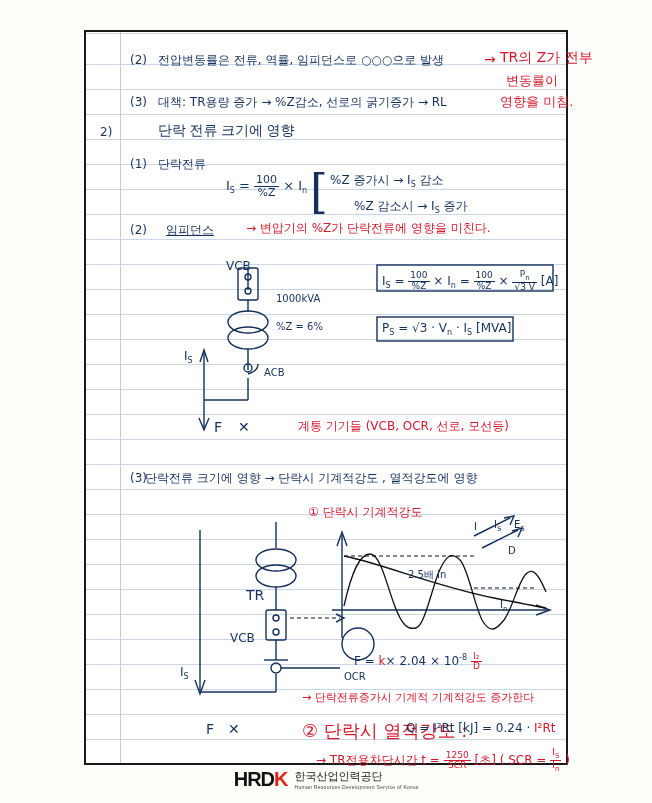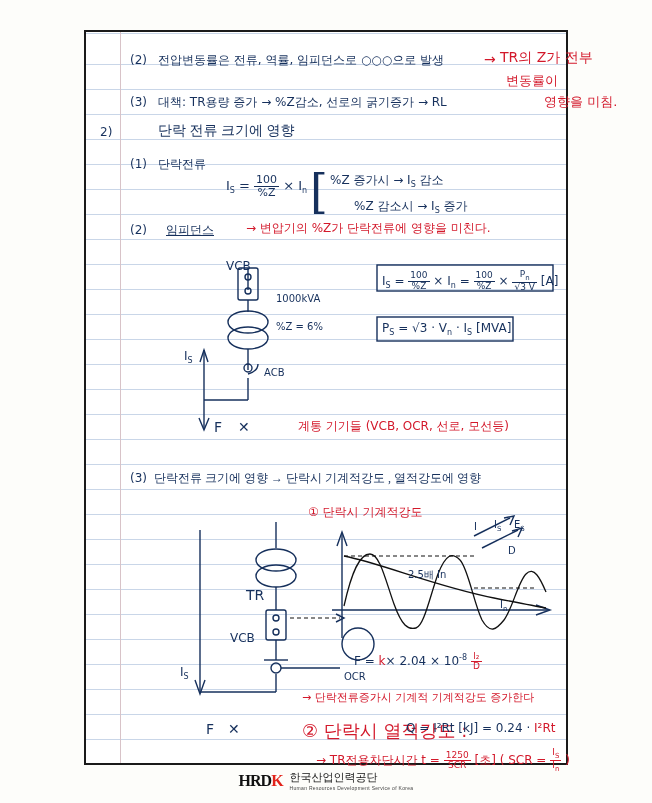--- a/index.html
+++ b/index.html
@@ -63,22 +63,22 @@
     font-size:46px;
     color:#16305c;
     font-family:"DejaVu Serif", serif;
   }
   
   .footer{
     position:absolute;left:0;right:0;bottom:12px;
     display:flex;align-items:center;justify-content:center;gap:7px;
   }
   .logo-mark{
-    font-family:Liberation Serif, serif;
-    font-weight:bold;font-size:16px;letter-spacing:-1px;color:#111;
+    font-family:Liberation Sans, sans-serif;
+    font-weight:bold;font-size:20px;letter-spacing:-1px;color:#111;
   }
   .logo-mark .dot{color:#e2231a;}
   .logo-text{font-size:11px;color:#111;}
   .logo-text .sub{display:block;font-size:5px;color:#444;letter-spacing:.3px;}
   svg{overflow:visible;}
   .wire{stroke:#16305c;stroke-width:1.4;fill:none;}
   .curve{stroke:#111;stroke-width:1.3;fill:none;}
   .dash{stroke:#111;stroke-width:1.1;fill:none;stroke-dasharray:4 3;}
 </style>
 </head>
@@ -88,21 +88,21 @@
 
   <div class="sheet">
     <div class="rules"></div>
     <div class="margin-line"></div>
 
     <span class="hand blue ink" style="left:44px;top:22px;">(2)</span>
     <span class="hand blue ink" style="left:72px;top:22px;">전압변동률은  전류, 역률, 임피던스로 ○○○으로 발생</span>
     <span class="hand red ink" style="left:398px;top:20px;font-size:14px;">→</span>
     <span class="hand red ink" style="left:414px;top:18px;font-size:14px;">TR의 Z가 전부</span>
     <span class="hand red ink" style="left:420px;top:42px;font-size:13px;">변동률이</span>
-    <span class="hand red ink" style="left:414px;top:63px;font-size:13px;margin-left:44px;">영향을 미침.</span>
+    <span class="hand red ink" style="left:414px;top:63px;font-size:13px;">영향을 미침.</span>
 
     <span class="hand blue ink" style="left:44px;top:64px;">(3)</span>
     <span class="hand blue ink" style="left:72px;top:64px;">대책: TR용량 증가 → %Z감소,  선로의 굵기증가 → RL</span>
 
     <span class="hand blue ink" style="left:14px;top:94px;">2)</span>
     <span class="hand blue lg" style="left:72px;top:92px;font-family:Liberation Serif, serif;">단락 전류 크기에 영향</span>
 
     <span class="hand blue ink" style="left:44px;top:126px;">(1)</span>
     <span class="hand blue ink" style="left:72px;top:126px;">단락전류</span>
 
@@ -184,21 +184,21 @@
       <span> · I</span><sub style="font-size:8px">S</sub>
       <span>[MVA]</span>
     </span>
     <svg style="position:absolute;left:290px;top:284px;" width="140" height="26">
       <rect class="wire" x="1" y="1" width="136" height="24"></rect>
     </svg>
 
     <span class="hand red ink" style="left:212px;top:388px;font-size:12px;text-align:right;">계통 기기들  (VCB, OCR, 선로, 모선등)</span>
 
     <span class="hand blue ink" style="left:44px;top:440px;">(3)</span>
-    <span class="hand blue ink" style="left:68px;top:440px;font-family:Liberation Serif, serif;">단락전류 크기에 영향  →  단락시 기계적강도 , 열적강도에 영향</span>
+    <span class="hand blue ink" style="left:59px;top:440px;">단락전류 크기에 영향  →  단락시 기계적강도 , 열적강도에 영향</span>
 
     <svg style="position:absolute;left:86px;top:482px;" width="230" height="190">
 
       <line class="wire" x1="104" y1="8" x2="104" y2="34"></line>
       <ellipse class="wire" cx="104" cy="46" rx="20" ry="11"></ellipse>
       <ellipse class="wire" cx="104" cy="62" rx="20" ry="11"></ellipse>
       <line class="wire" x1="104" y1="73" x2="104" y2="96"></line>
 
       <rect class="wire" x="94" y="96" width="20" height="30" rx="2"></rect>
       <circle class="wire" cx="104" cy="104" r="3"></circle>

